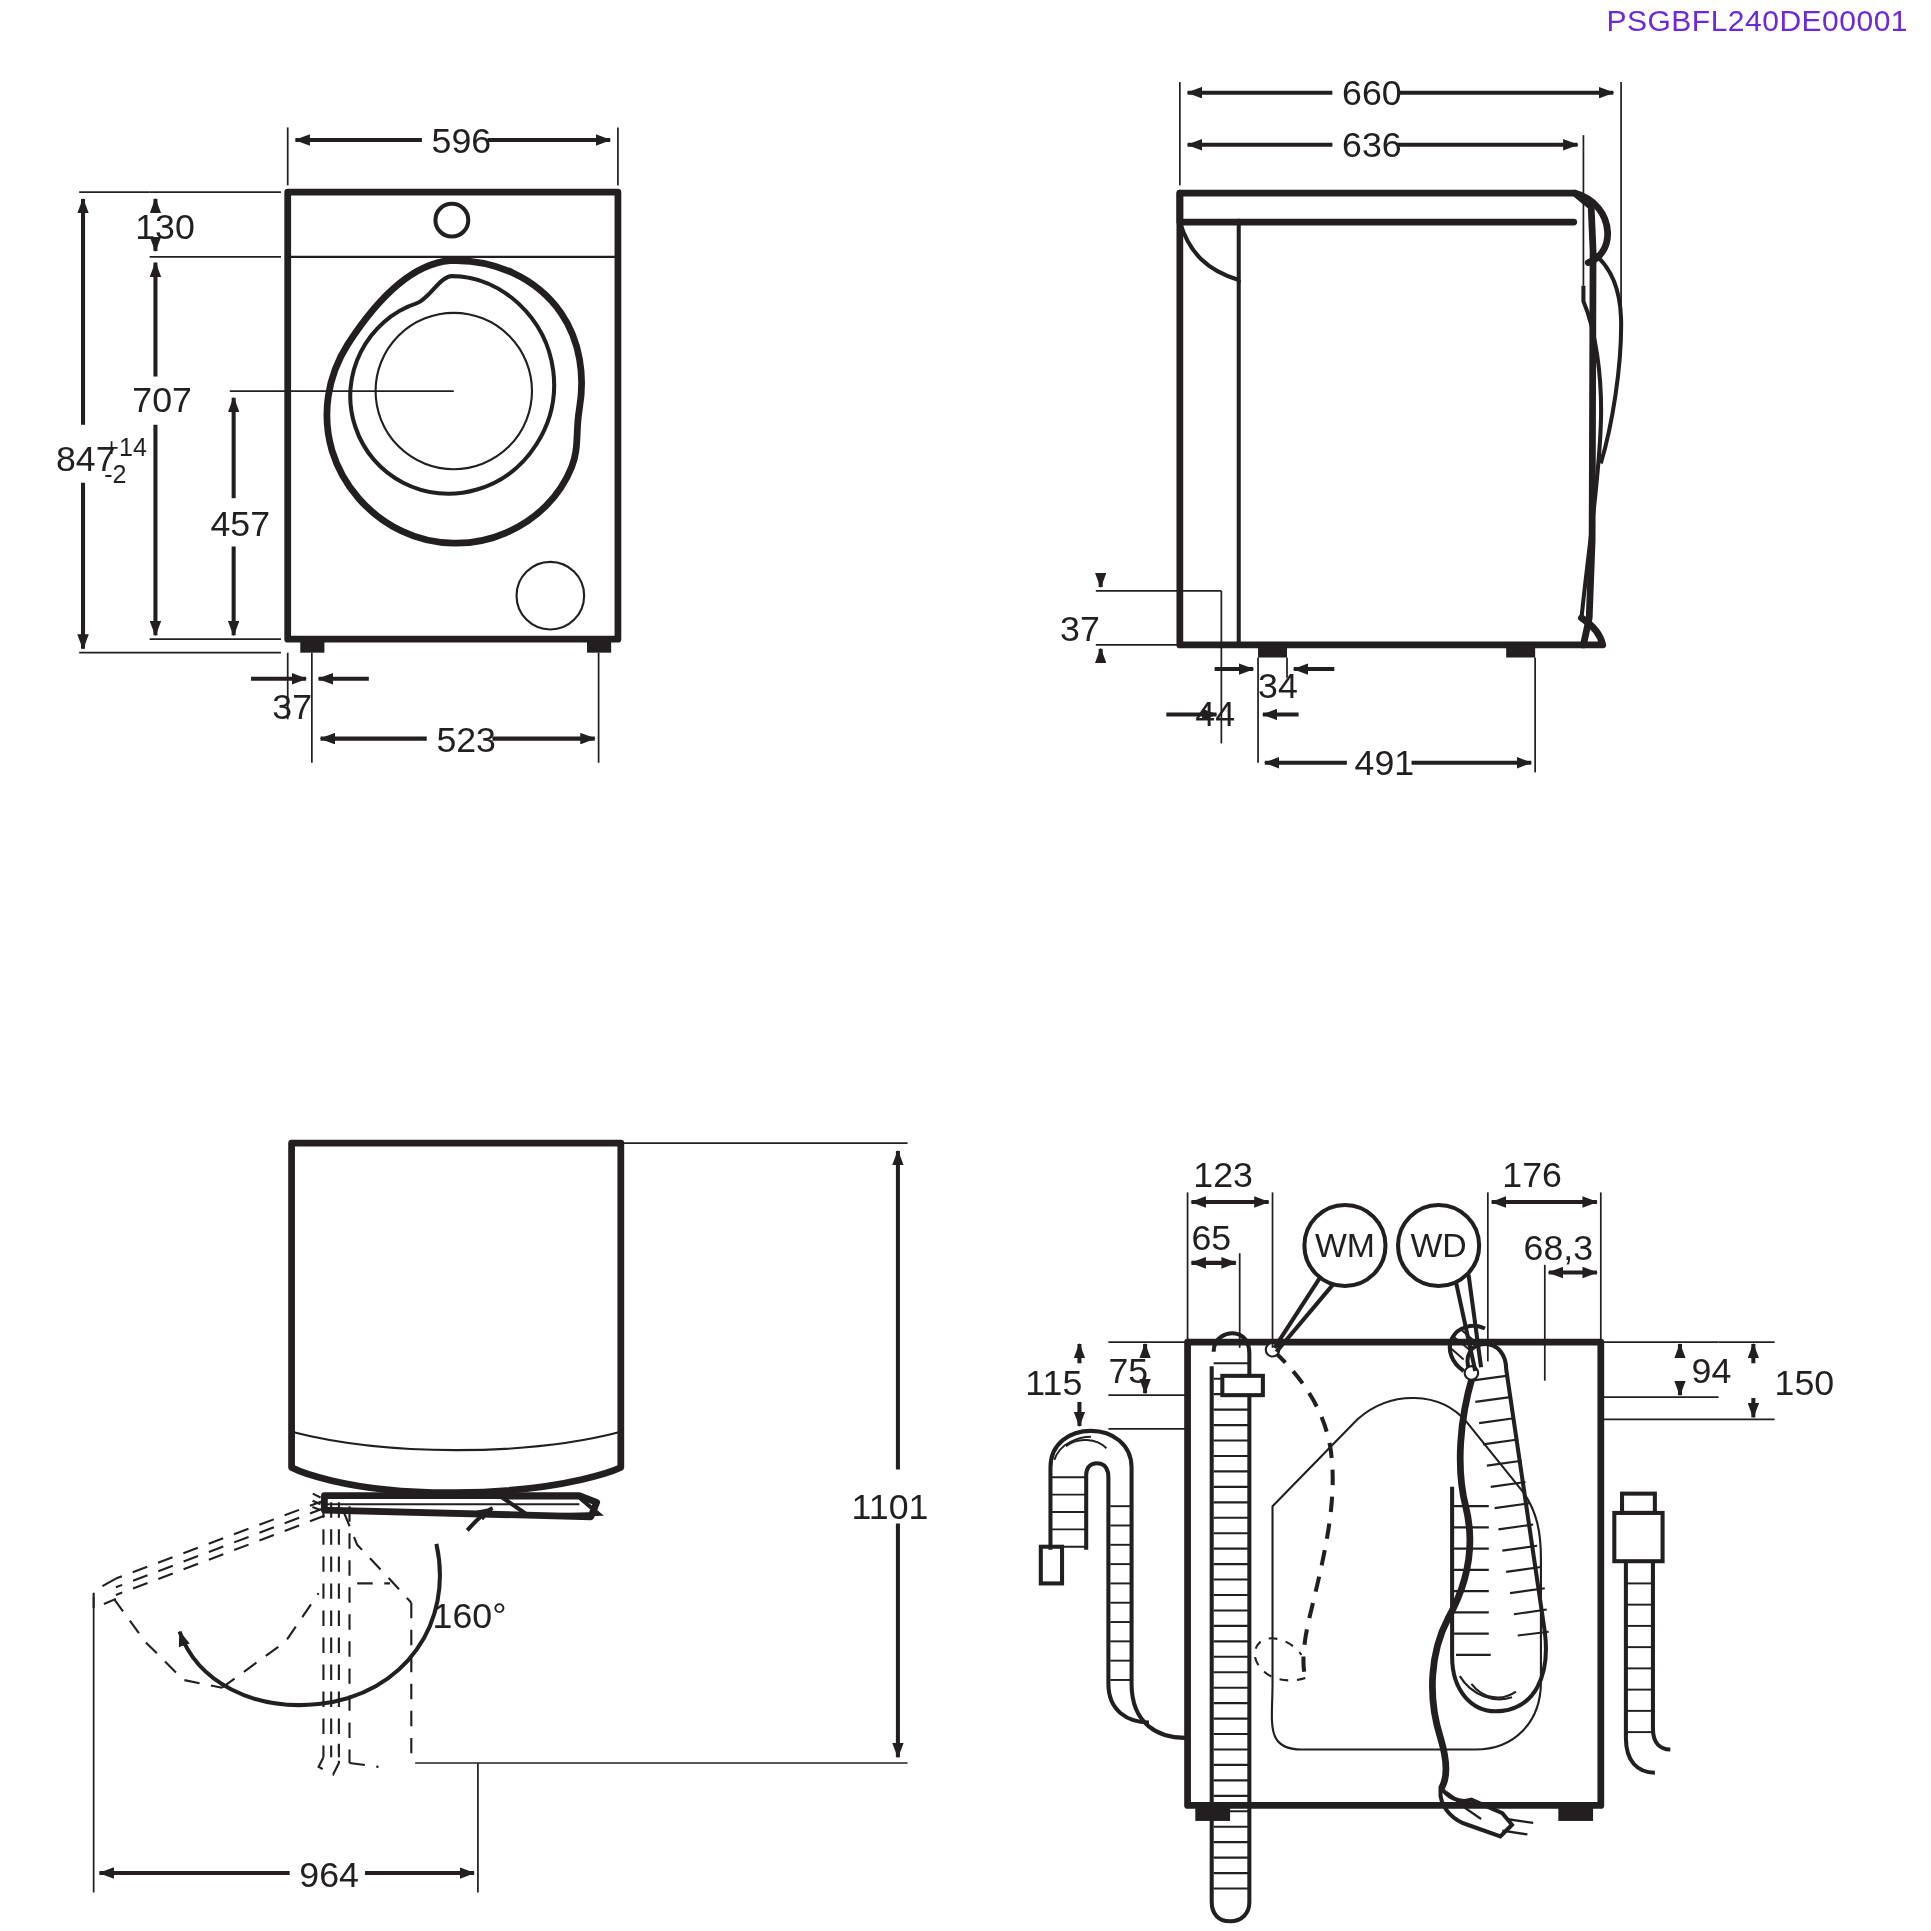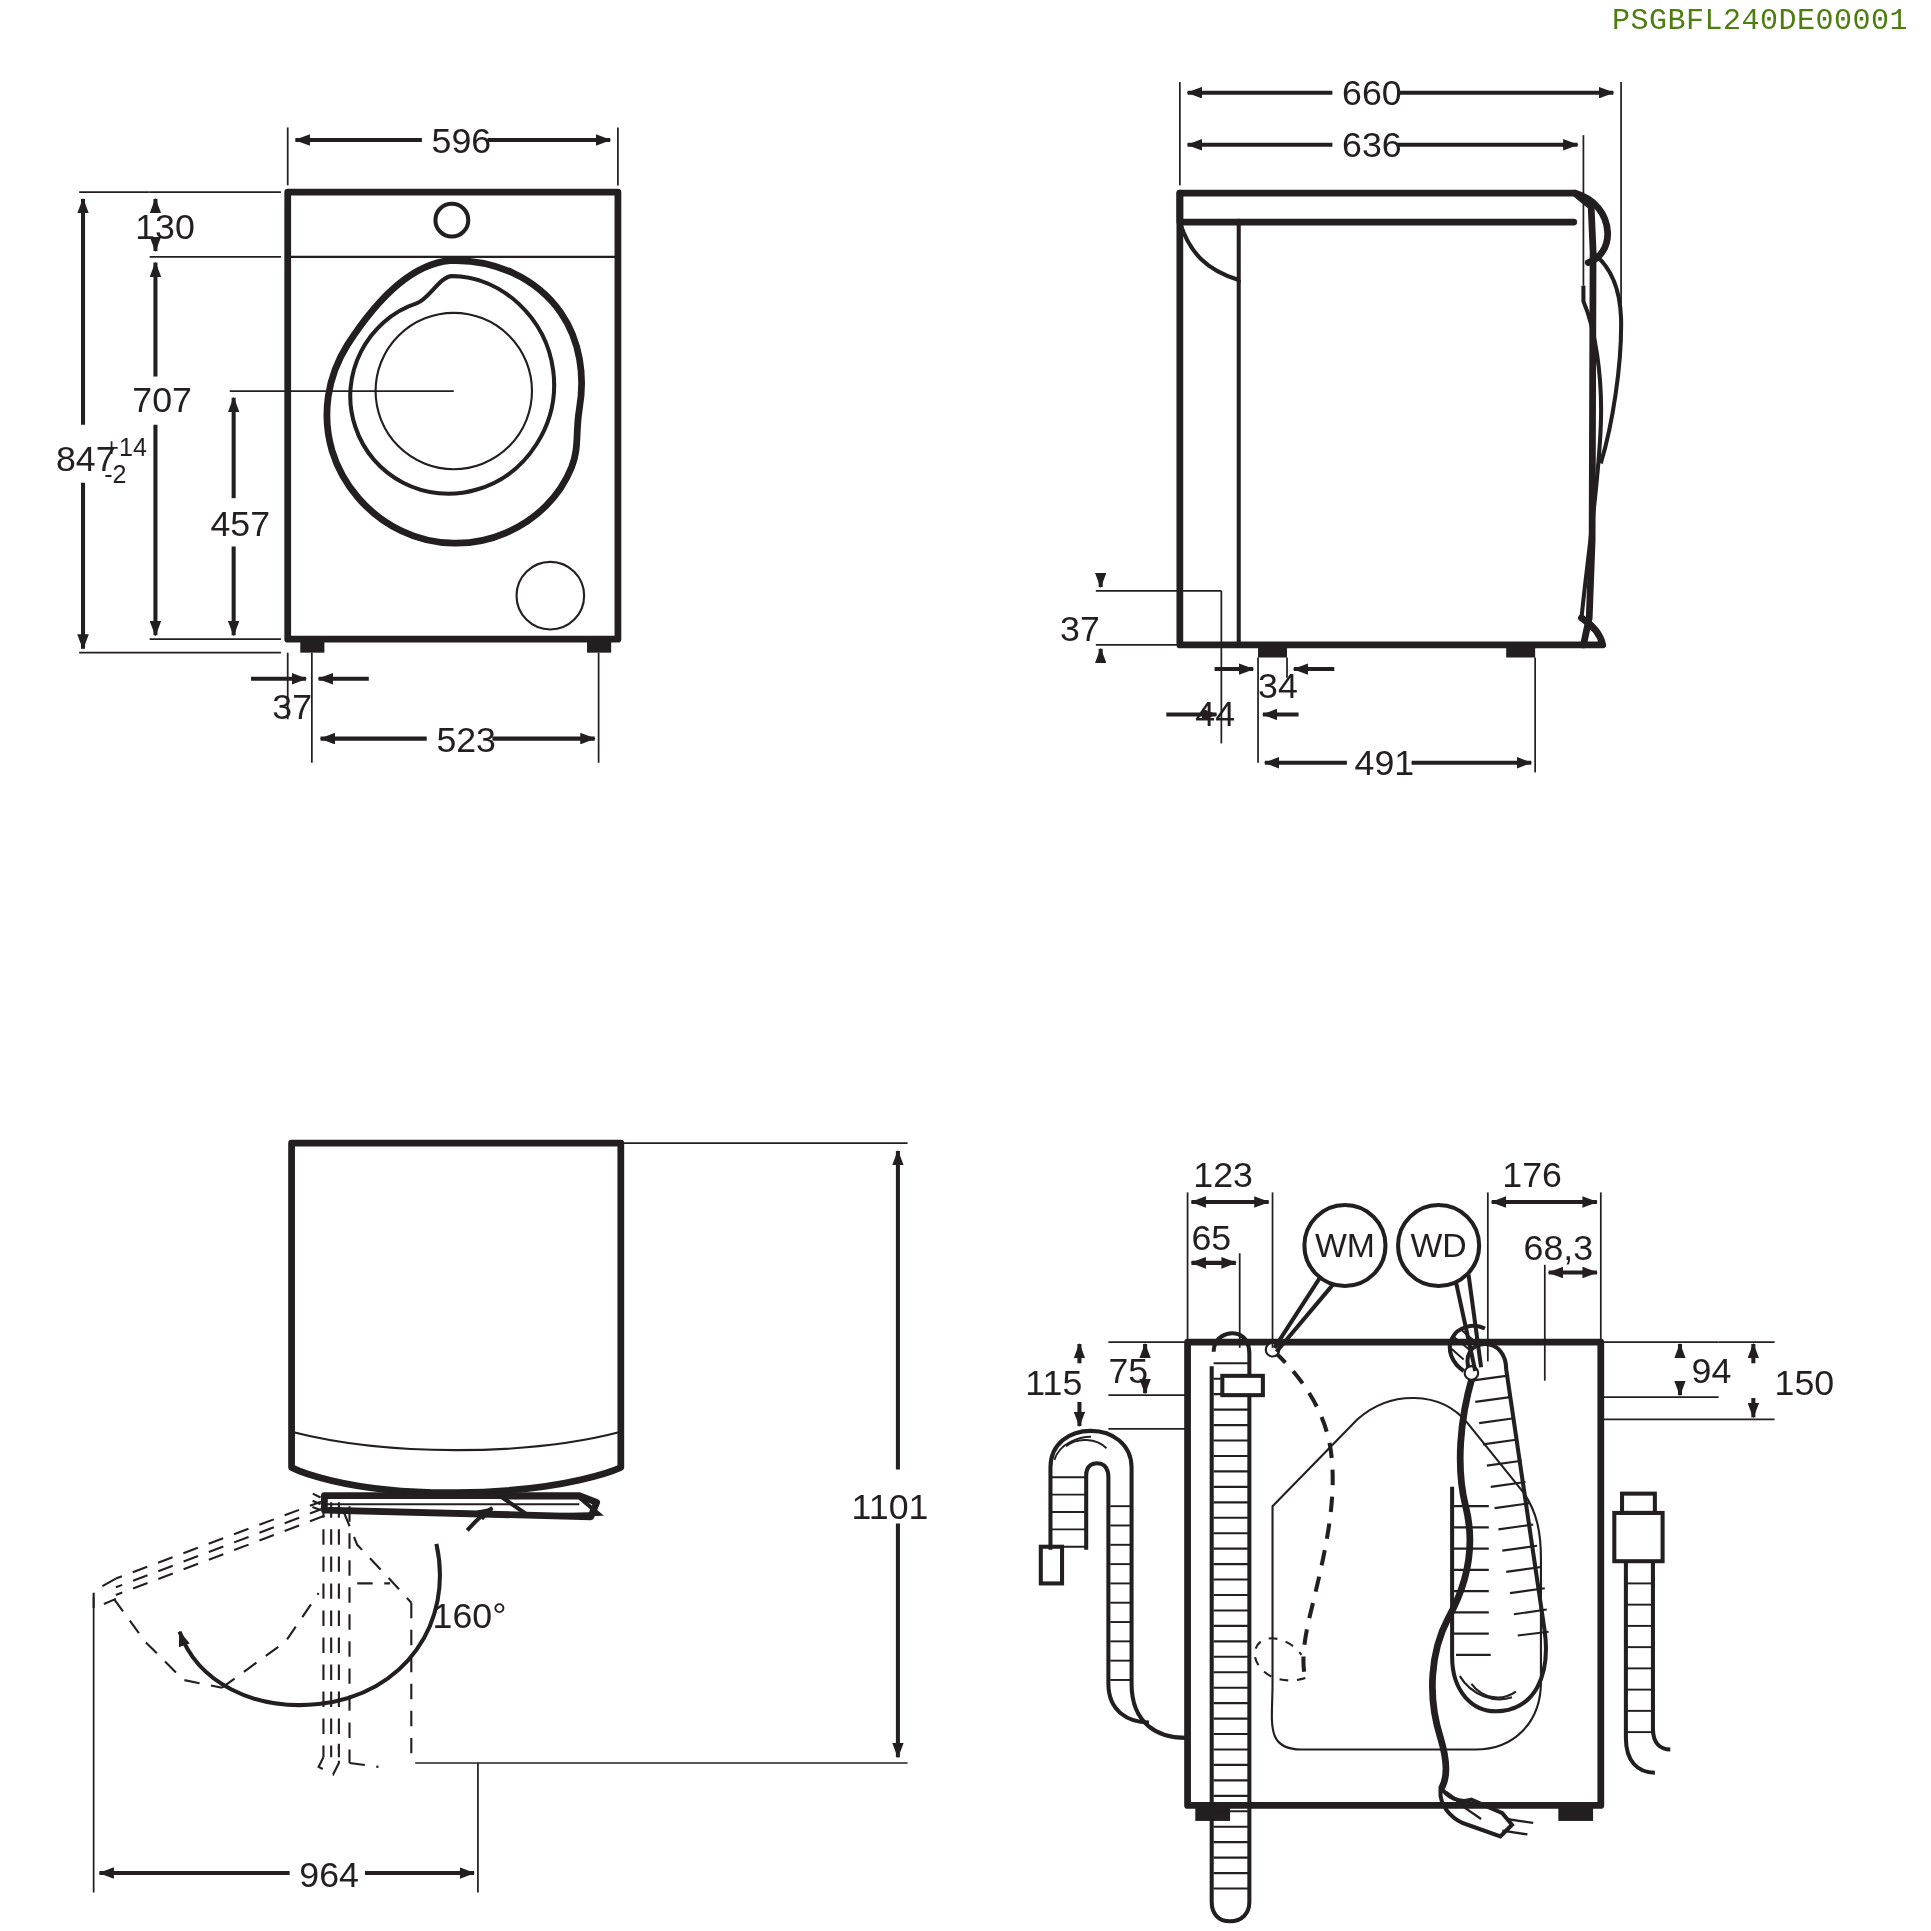--- a/index.html
+++ b/index.html
@@ -9,23 +9,22 @@
     color:#1a1a1a;
     overflow:hidden;
     position:relative;
   }
   #sheet{position:absolute;left:0;top:0;width:1931px;height:1931px;}
   .doc-id{
     position:absolute;
     right:23px;top:3.9px;
     font-size:30px;
     letter-spacing:0.5px;
-    color:#4d7c0f;
+    color:#6d28d9;
     white-space:nowrap;
-    font-family:Liberation Mono, monospace;
   }
   svg{position:absolute;left:0;top:0;width:1931px;height:1931px;}
   text{font-family:"Liberation Sans",sans-serif;fill:#231f20;}
   .dimtxt{font-size:37px;}
   .dimtxt-sm{font-size:26px;}
   .balloon{font-size:35px;}
   .ln{fill:none;stroke:#231f20;}
   .thick{stroke-width:7;stroke-linejoin:round;stroke-linecap:round;}
   .med{stroke-width:4.2;}
   .thin{stroke-width:2.2;}

